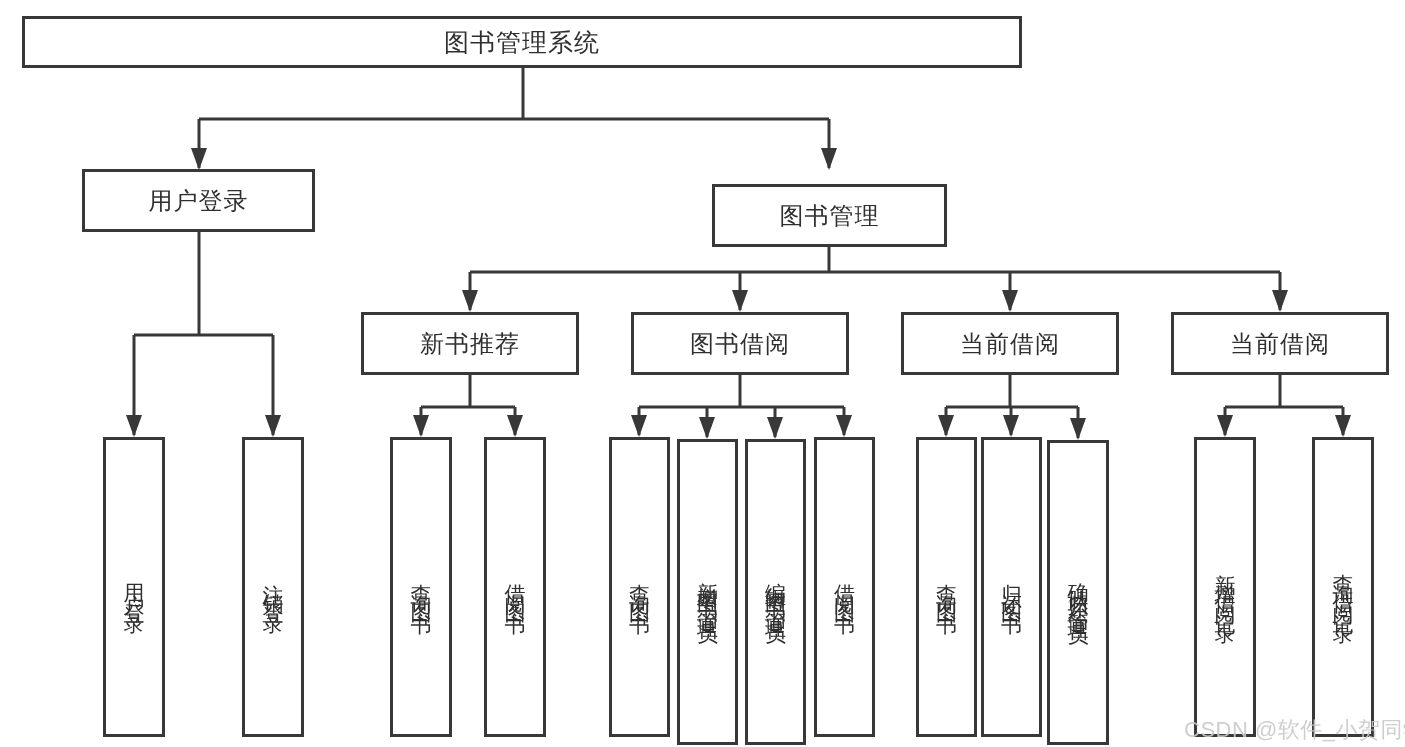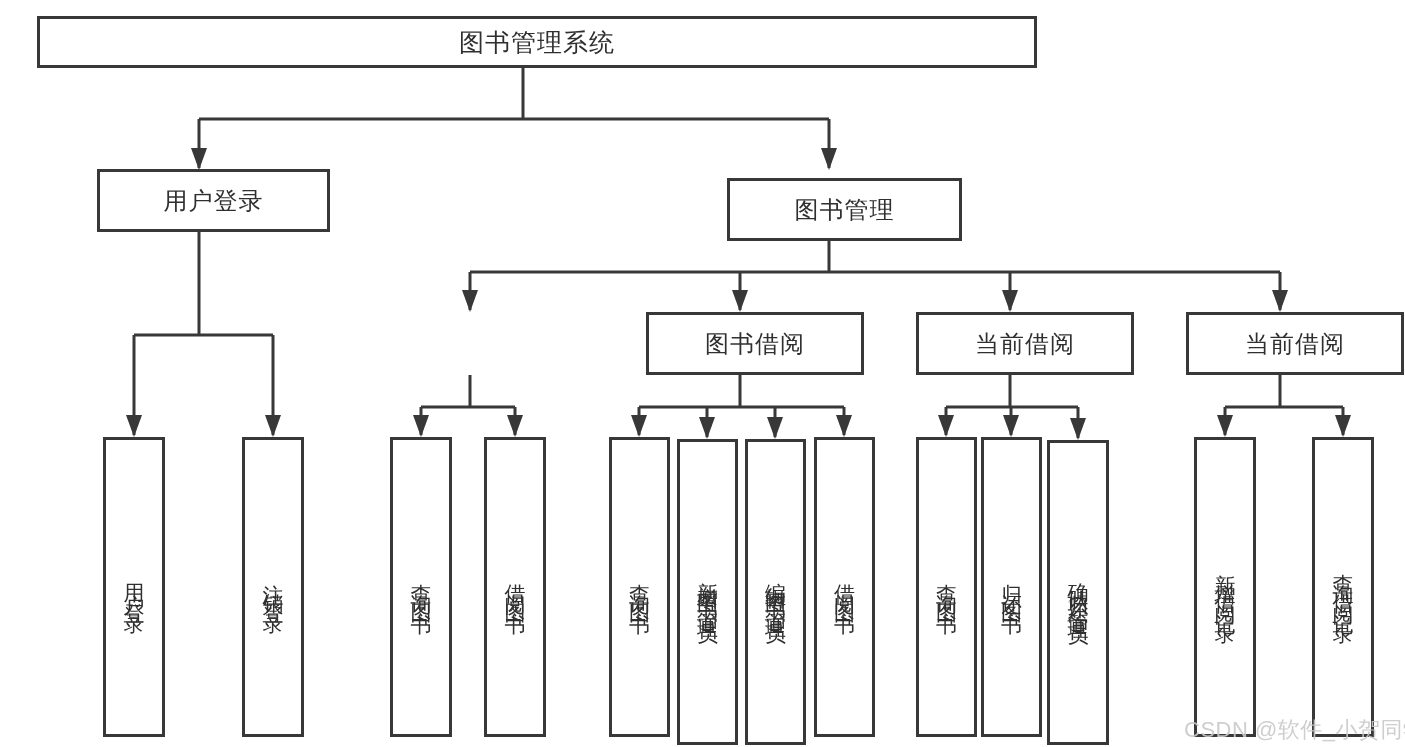--- a/index.html
+++ b/index.html
@@ -22,21 +22,21 @@
   .connectors use{fill:var(--line);}
   .node{
     position:absolute;
     box-sizing:border-box;
     background:#ffffff;
     border:3px solid var(--box_border);
     display:flex;align-items:center;justify-content:center;
     color:var(--text);
     z-index:2;
   }
-  .hnode{font-size:24px;letter-spacing:1px;margin-left:15px;}
+  .hnode{font-size:24px;letter-spacing:1px;}
   .root{font-size:25px;}
   .leaf span{
     writing-mode:vertical-rl;
     text-orientation:mixed;
     font-size:21px;
     letter-spacing:10px;
     white-space:nowrap;
   }
   .leaf.tall span{letter-spacing:6px;}
   .watermark{
@@ -90,24 +90,27 @@
     </g>
   </svg>
 
   <div class="node hnode root" style="left:22px;top:16px;width:1000px;height:52px">
     <span>图书管理系统</span>
   </div>
 
   <div class="node hnode" style="left:82px;top:169px;width:233px;height:63px">
     <span>用户登录</span>
   </div>
-  <div class="node hnode" style="left:712px;top:178px;width:235px;height:63px">
+  <div class="node hnode" style="left:712px;top:184px;width:235px;height:63px">
     <span>图书管理</span>
   </div>
 
+  <div class="node hnode" style="left:361px;top:312px;width:218px;height:63px">
+    <span>新书推荐</span>
+  </div>
   <div class="node hnode" style="left:901px;top:312px;width:218px;height:63px">
     <span>当前借阅</span>
   </div>
   <div class="node hnode" style="left:631px;top:312px;width:218px;height:63px">
     <span>图书借阅</span>
   </div>
   <div class="node hnode" style="left:1171px;top:312px;width:218px;height:63px">
     <span>当前借阅</span>
   </div>
 

